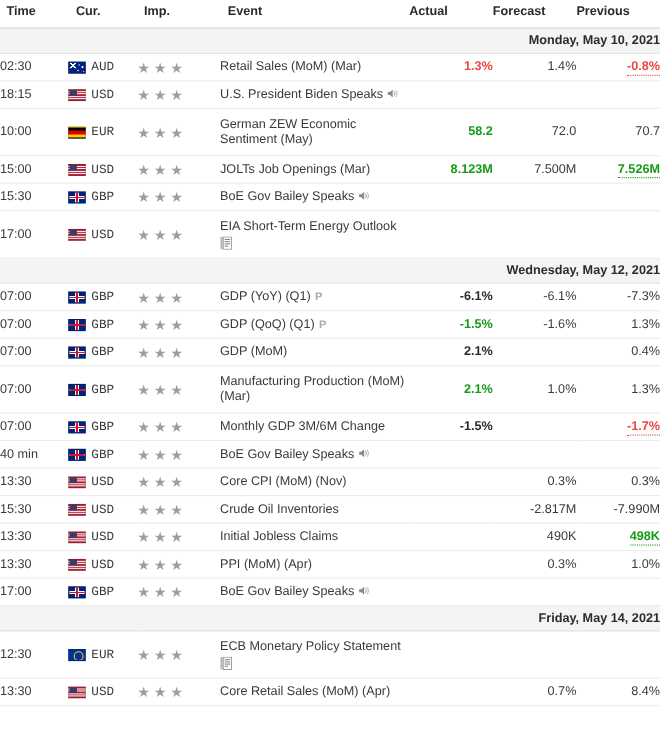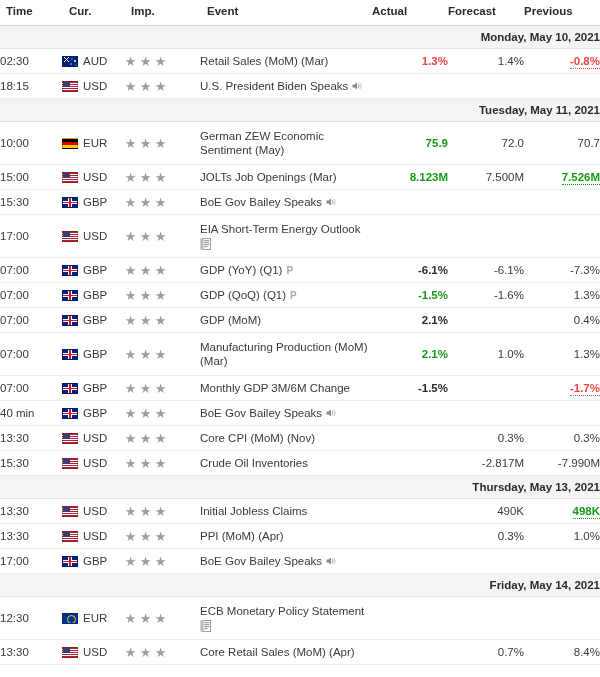--- a/index.html
+++ b/index.html
@@ -73,21 +73,21 @@
   }
   tr.ev-row.tall td { height: 42px; }
 
   td.td-time {
     padding-left: 6px;
     font-size: 11.5px;
     color: #3a3a3a;
     white-space: nowrap;
   }
   td.td-cur { padding-left: 7px; white-space: nowrap; }
-  .cur-wrap { display: flex; align-items: center; gap: 5px; }
+  .cur-wrap { display: flex; align-items: center; gap: 5px; font-family: Liberation Mono, monospace; }
   .cur-code { font-size: 11.5px; color: #3a3a3a; }
 
   
   .flag {
     width: 16px;
     height: 11px;
     display: inline-block;
     position: relative;
     overflow: hidden;
     border: 1px solid rgba(0,0,0,0.18);
@@ -289,40 +289,37 @@
         </td>
         <td class="td-event"><span class="ev-title">U.S. President Biden Speaks</span><span class="icon-speaker"><svg viewBox="0 0 11 10" width="11" height="10" aria-hidden="true">
               <path d="M0.5 3.6h2L5 1.4v7.2L2.5 6.4h-2z" fill="#8a8a8a"></path>
               <path d="M6.4 3.2a2.6 2.6 0 0 1 0 3.6" stroke="#8a8a8a" stroke-width="0.8" fill="none" stroke-linecap="round"></path>
               <path d="M7.9 2.1a4.2 4.2 0 0 1 0 5.8" stroke="#a9a9a9" stroke-width="0.8" fill="none" stroke-linecap="round"></path>
             </svg></span></td>
         <td class="td-val "></td>
         <td class="td-val "></td>
         <td class="td-val td-prev"></td>
       </tr>
-      <tr class="day-row">
-        <td colspan="7">Tuesday, May 11, 2021</td>
-      </tr>
       <tr class="ev-row tall">
         <td class="td-time">10:00</td>
         <td class="td-cur">
           <span class="cur-wrap">
             <span class="flag flag-eur"></span>
             <span class="cur-code">EUR</span>
           </span>
         </td>
         <td class="td-imp">
           <span class="stars">
             <span class="star">★</span>
             <span class="star">★</span>
             <span class="star">★</span>
           </span>
         </td>
         <td class="td-event"><span class="ev-title">German ZEW Economic Sentiment (May)</span></td>
-        <td class="td-val "><span class="v-green">75.9</span></td>
+        <td class="td-val "><span class="v-green">58.2</span></td>
         <td class="td-val "><span class="v-neutral">72.0</span></td>
         <td class="td-val td-prev"><span class="v-neutral">70.7</span></td>
       </tr>
       <tr class="ev-row">
         <td class="td-time">15:00</td>
         <td class="td-cur">
           <span class="cur-wrap">
             <span class="flag flag-usd"></span>
             <span class="cur-code">USD</span>
           </span>
@@ -385,20 +382,23 @@
               <rect x="4.2" y="2.2" width="5.1" height="1" fill="#8a8a8a"></rect>
               <rect x="4.2" y="4.2" width="5.1" height="1" fill="#8a8a8a"></rect>
               <rect x="4.2" y="6.2" width="5.1" height="1" fill="#8a8a8a"></rect>
               <rect x="4.2" y="8.2" width="3.2" height="1" fill="#8a8a8a"></rect>
             </svg>
           </span></td>
         <td class="td-val "></td>
         <td class="td-val "></td>
         <td class="td-val td-prev"></td>
       </tr>
+      <tr class="day-row">
+        <td colspan="7">Wednesday, May 12, 2021</td>
+      </tr>
       <tr class="ev-row">
         <td class="td-time">07:00</td>
         <td class="td-cur">
           <span class="cur-wrap">
             <span class="flag flag-gbp"></span>
             <span class="cur-code">GBP</span>
           </span>
         </td>
         <td class="td-imp">
           <span class="stars">
@@ -548,23 +548,20 @@
           <span class="stars">
             <span class="star">★</span>
             <span class="star">★</span>
             <span class="star">★</span>
           </span>
         </td>
         <td class="td-event"><span class="ev-title">Crude Oil Inventories</span></td>
         <td class="td-val "></td>
         <td class="td-val "><span class="v-neutral">-2.817M</span></td>
         <td class="td-val td-prev"><span class="v-neutral">-7.990M</span></td>
-      </tr>
-      <tr class="day-row">
-        <td colspan="7">Thursday, May 13, 2021</td>
       </tr>
       <tr class="ev-row">
         <td class="td-time">13:30</td>
         <td class="td-cur">
           <span class="cur-wrap">
             <span class="flag flag-usd"></span>
             <span class="cur-code">USD</span>
           </span>
         </td>
         <td class="td-imp">

